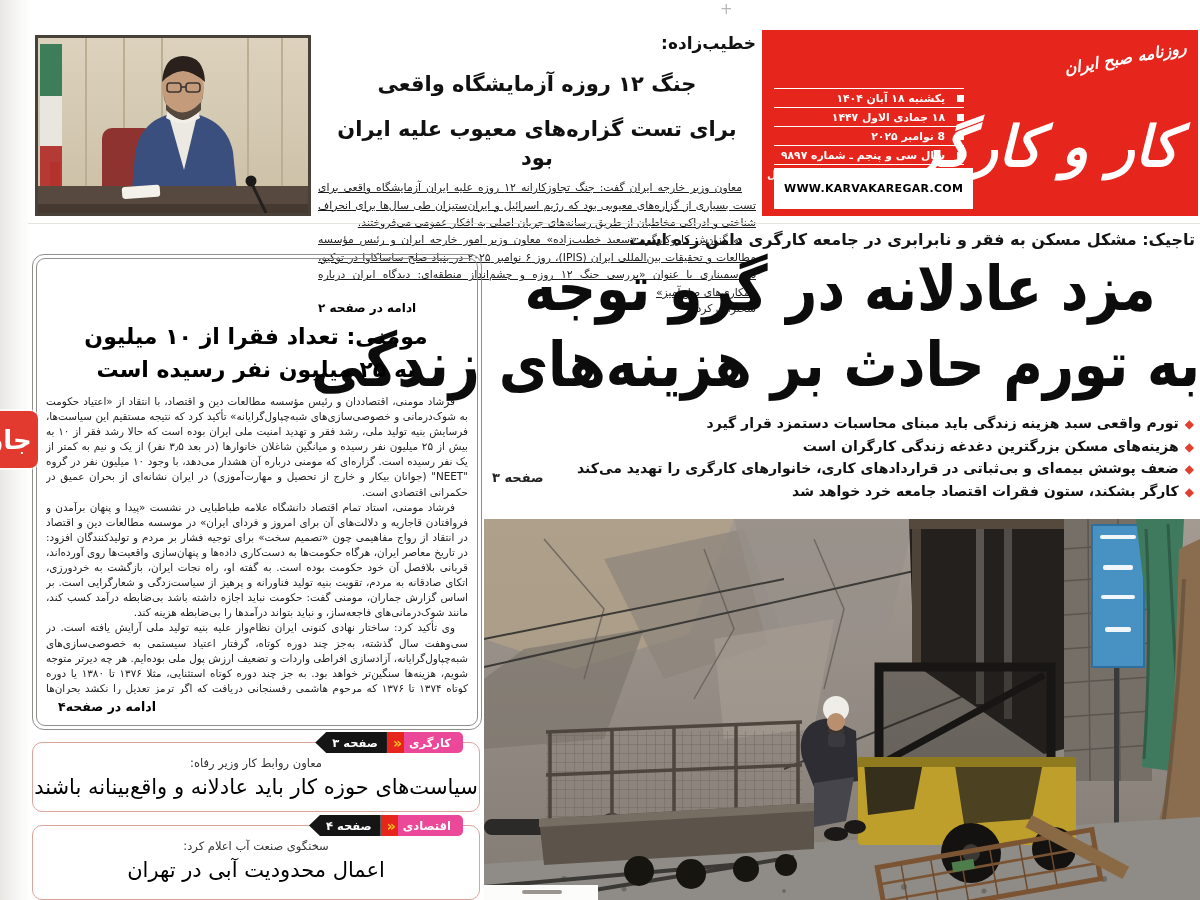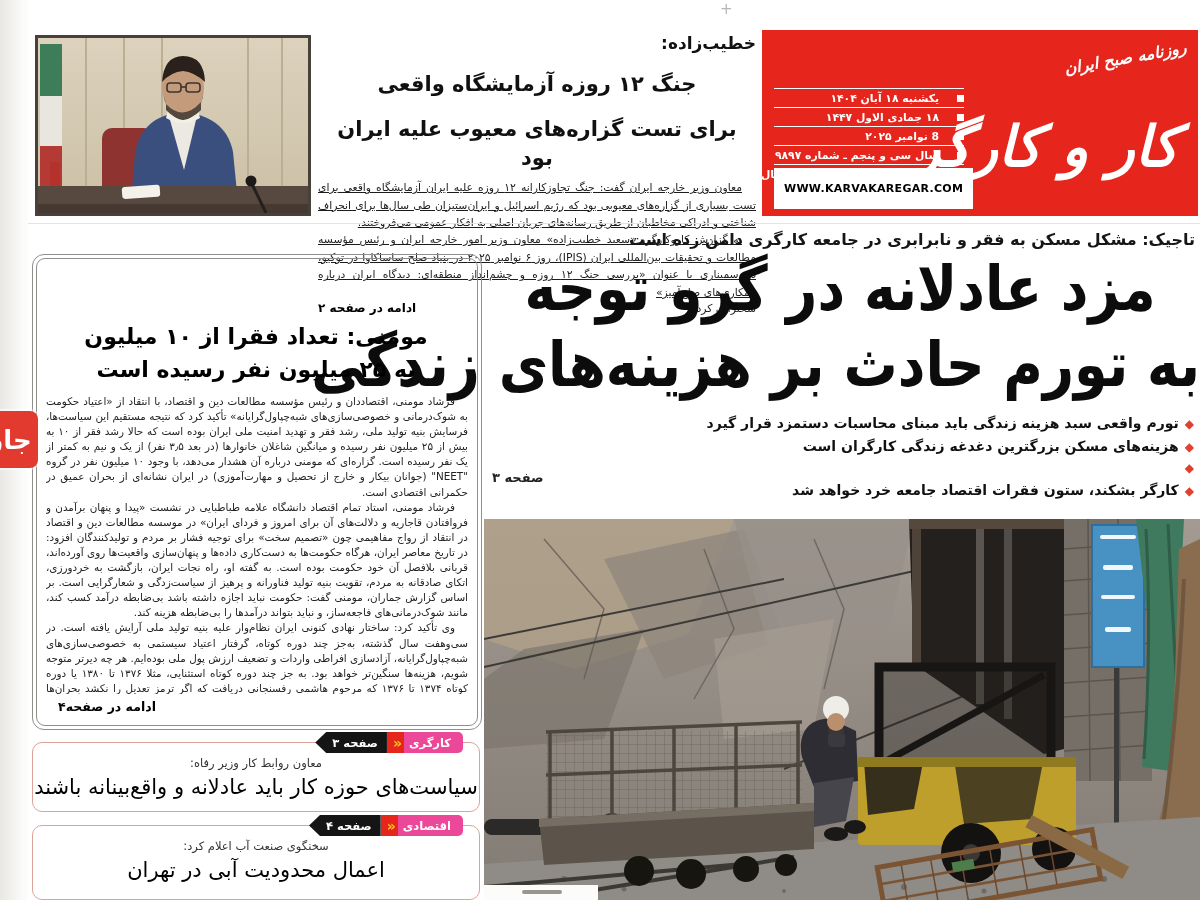--- a/index.html
+++ b/index.html
@@ -22,21 +22,21 @@
   .ta-last{display:flex;justify-content:space-between;align-items:baseline;font-size:10.8px;color:#1c1c1c;}
   .ta-more{font-weight:bold;font-size:12px;color:#000;}
 
   .masthead{position:absolute;left:762px;top:30px;width:436px;height:186px;background:#e6251c;}
   .tagline{position:absolute;top:8px;right:14px;color:#fff;font-size:16px;font-weight:bold;
     font-style:italic;transform:rotate(-10deg);transform-origin:right top;}
   .mast-title{position:absolute;right:2px;top:42px;width:300px;height:148px;display:flex;
     align-items:center;justify-content:center;color:#fff;font-size:56px;font-weight:bold;
     font-style:italic;white-space:nowrap;}
   .mast-dates{position:absolute;left:12px;bottom:32px;width:190px;}
-  .mast-row{display:flex;align-items:center;gap:18px;border-bottom:1px solid #fff;padding:2.5px 0;}
+  .mast-row{display:flex;align-items:center;gap:12px;border-bottom:1px solid #fff;padding:2.5px 0;}
   .mast-row:first-child{border-top:1px solid #fff;}
   .sq{width:7px;height:7px;background:#fff;flex:0 0 auto;}
   .dtext{color:#fff;font-size:10.8px;font-weight:bold;white-space:nowrap;}
   .mast-url{position:absolute;left:12px;bottom:7px;background:#fff;color:#000;font-size:11px;
     font-weight:bold;padding:14px 10px;direction:ltr;letter-spacing:.3px;}
 
   .hr-top{position:absolute;left:28px;right:0;top:223px;border-top:1px solid #e6e3de;}
 
   
   .lead-kicker{position:absolute;right:5px;top:230px;font-size:16px;font-weight:bold;color:#161616;}
@@ -194,20 +194,21 @@
     <div class="b">
       <span class="diamond">◆</span>
       <span>تورم واقعی سبد هزینه زندگی باید مبنای محاسبات دستمزد قرار گیرد</span>
     </div>
     <div class="b">
       <span class="diamond">◆</span>
       <span>هزینه‌های مسکن بزرگترین دغدغه زندگی کارگران است</span>
     </div>
     <div class="b">
       <span class="diamond">◆</span>
+      <span>ضعف پوشش بیمه‌ای و بی‌ثباتی در قراردادهای کاری، خانوارهای کارگری را تهدید می‌کند</span>
     </div>
     <div class="b">
       <span class="diamond">◆</span>
       <span>کارگر بشکند، ستون فقرات اقتصاد جامعه خرد خواهد شد</span>
     </div>
   </div>
   <div class="lead-pageref">صفحه ۳</div>
 
   <div class="mine-photo">
     <svg viewBox="0 0 716 381" preserveAspectRatio="none">

